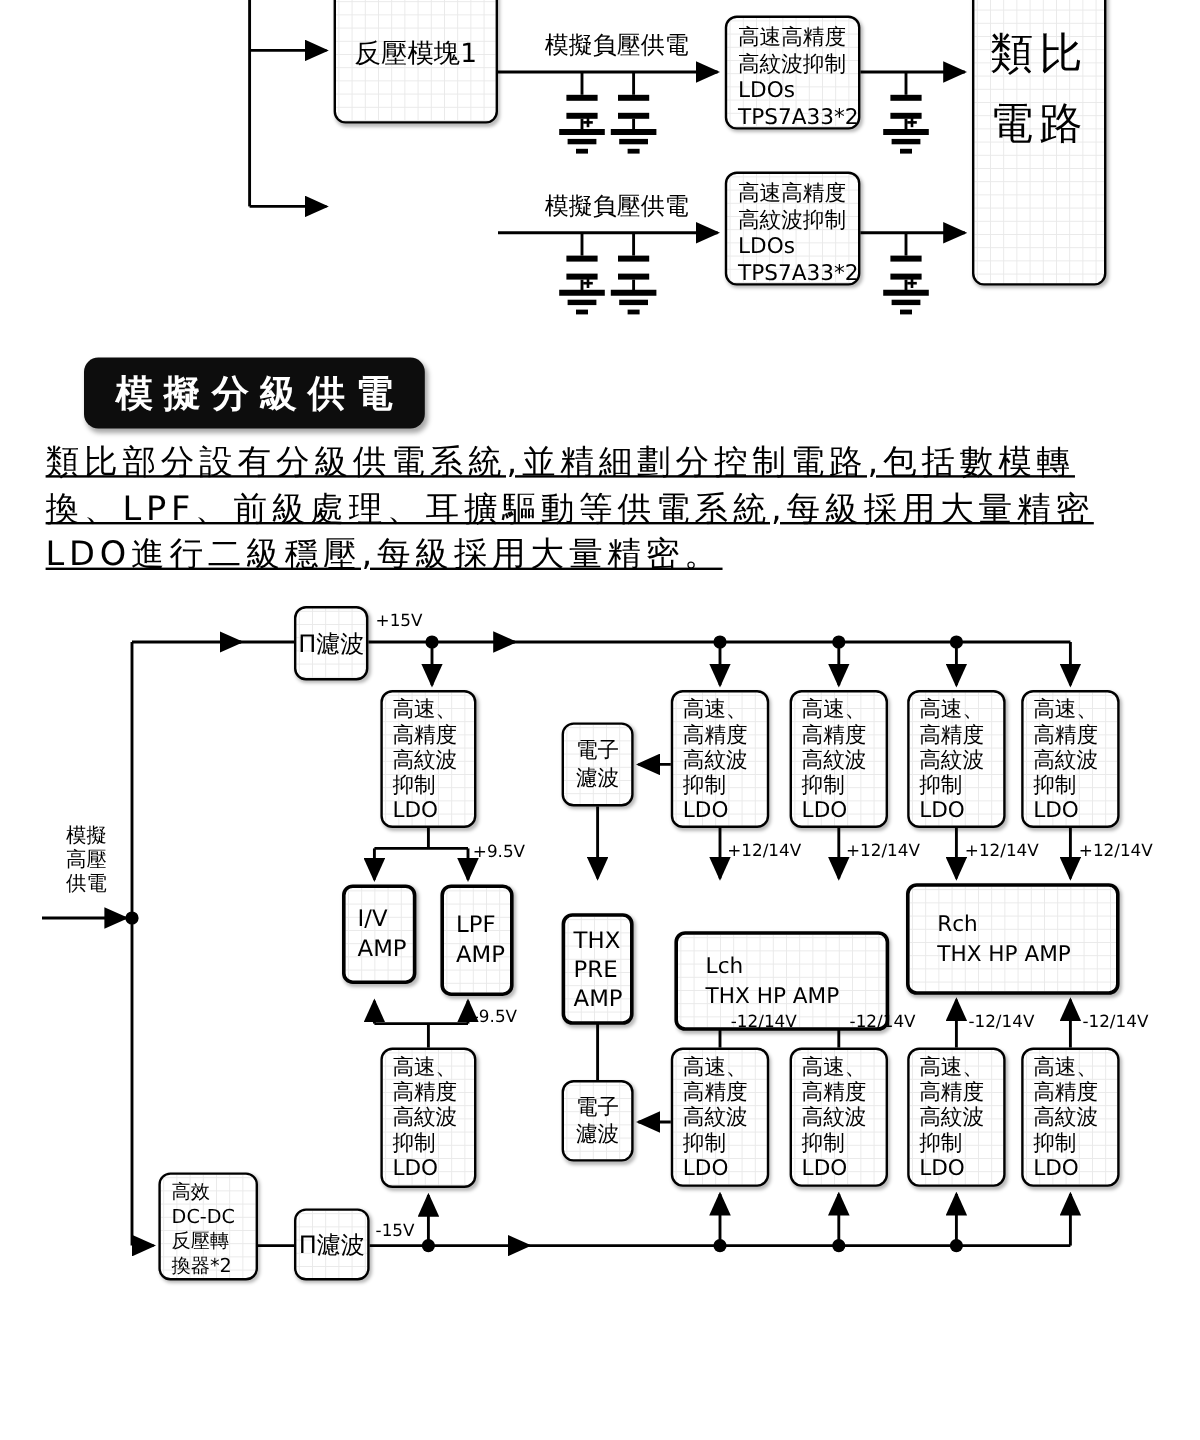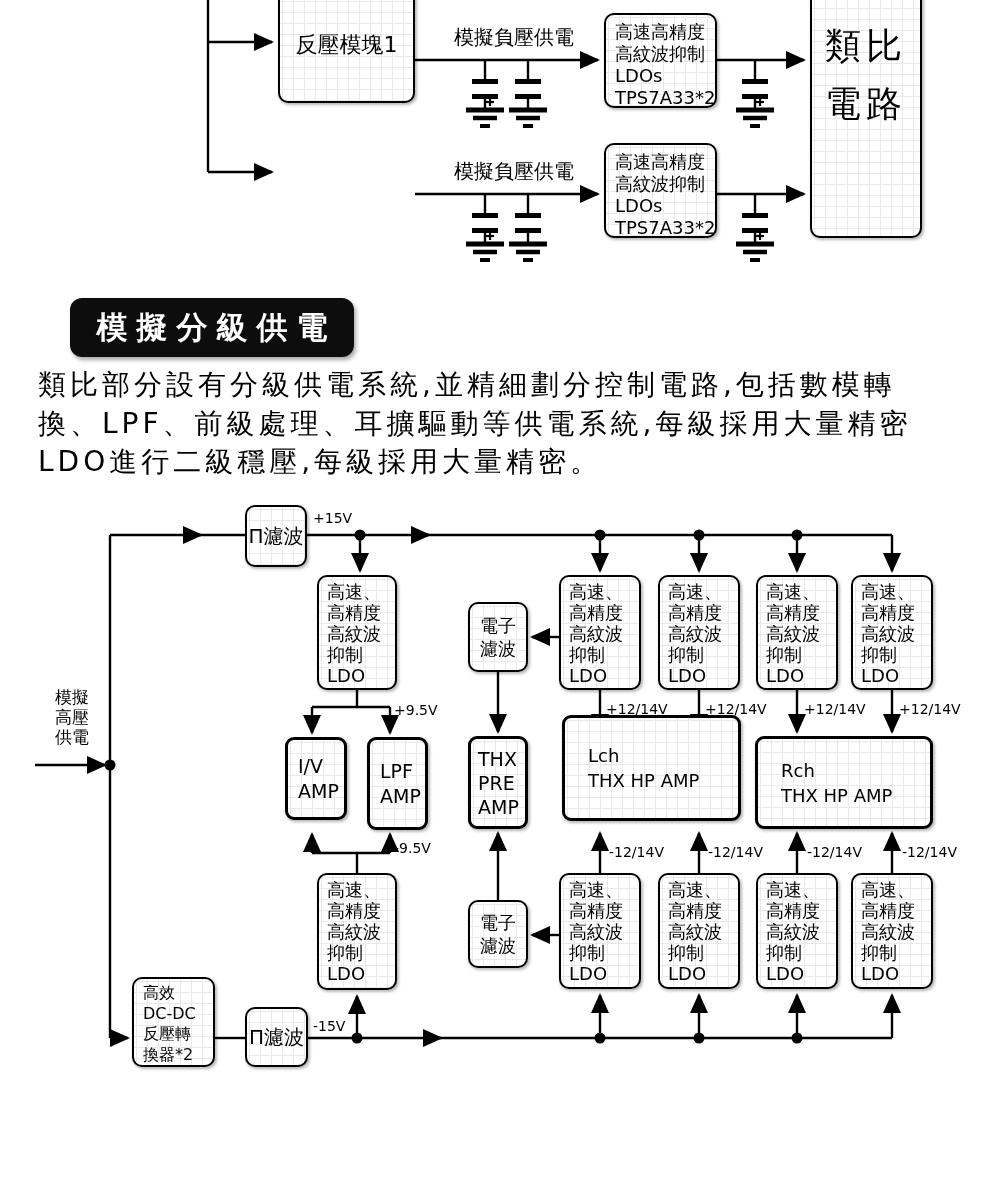--- a/index.html
+++ b/index.html
@@ -24,26 +24,26 @@
   .lines span{display:block;}
   .lbl{position:absolute;z-index:2;white-space:nowrap;}
   .mod{font-size:22px;}
   .ldoT{font-size:18px;line-height:22px;padding:6px 0 0 9px;}
   .analog{font-size:36px;line-height:58px;letter-spacing:5px;text-align:center;padding-top:55px;}
   .negLbl{font-size:20px;width:134px;text-align:center;}
   .head{position:absolute;z-index:1;background:#0d0d0d;color:#fff;border-radius:12px;
         font-size:31px;font-weight:bold;letter-spacing:9px;padding-left:9px;
         display:flex;align-items:center;justify-content:center;
         box-shadow:2px 3px 4px rgba(0,0,0,0.35);}
-  .para{position:absolute;z-index:1;font-size:28px;letter-spacing:4px;line-height:38.5px;}
+  .para{position:absolute;z-index:1;font-size:28px;letter-spacing:4px;line-height:38.5px;text-decoration:underline;}
   .pi{font-size:20px;}
   .ldo5{font-size:18px;line-height:21px;padding:4px 0 0 8px;}
   .ef{font-size:18px;line-height:23px;text-align:right;}
   .amp2{font-size:19px;line-height:25px;padding-left:10px;}
-  .amp3{font-size:19px;line-height:24px;padding-left:7px;}
+  .amp3{font-size:19px;line-height:24px;padding-left:7px;margin-top:25px;}
   .hp{font-size:18px;line-height:25px;padding-left:23px;}
   .dcdc{font-size:16px;line-height:20.5px;padding:4px 0 0 9px;}
   .inlbl{font-size:17px;line-height:20px;text-align:center;width:44px;}
   .vlbl{font-size:14px;}
 </style>
 </head>
 <body>
 
 <div id="canvas">
 
@@ -338,21 +338,21 @@
   </div>
   <div class="blk thick col lines amp2" style="left:367px;top:737px;width:61px;height:93px">
     <span>LPF</span>
     <span>AMP</span>
   </div>
   <div class="blk thick col lines amp3" style="left:468px;top:736px;width:60px;height:93px">
     <span>THX</span>
     <span>PRE</span>
     <span>AMP</span>
   </div>
-  <div class="blk thick col lines hp" style="left:562px;top:715px;width:179px;height:106px">
+  <div class="blk thick col lines hp" style="left:562px;top:776px;width:179px;height:83px">
     <span>Lch</span>
     <span>THX HP AMP</span>
   </div>
   <div class="blk thick col lines hp" style="left:755px;top:736px;width:178px;height:93px">
     <span>Rch</span>
     <span>THX HP AMP</span>
   </div>
 
   <div class="lbl vlbl" style="left:394px;top:702px">+9.5V</div>
   <div class="lbl vlbl" style="left:394px;top:840px">-9.5V</div>

